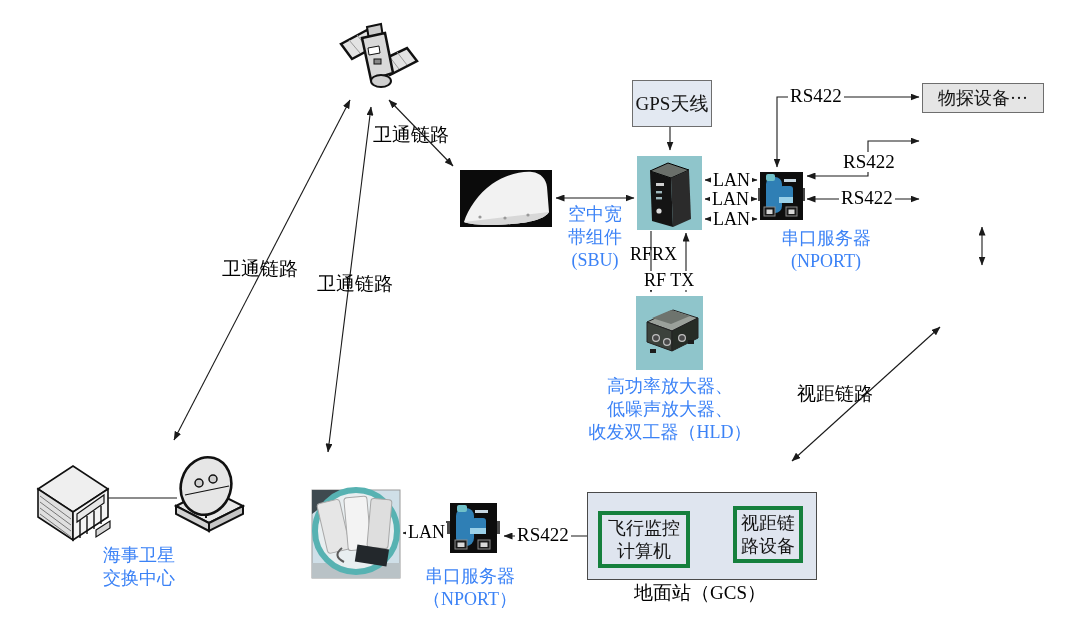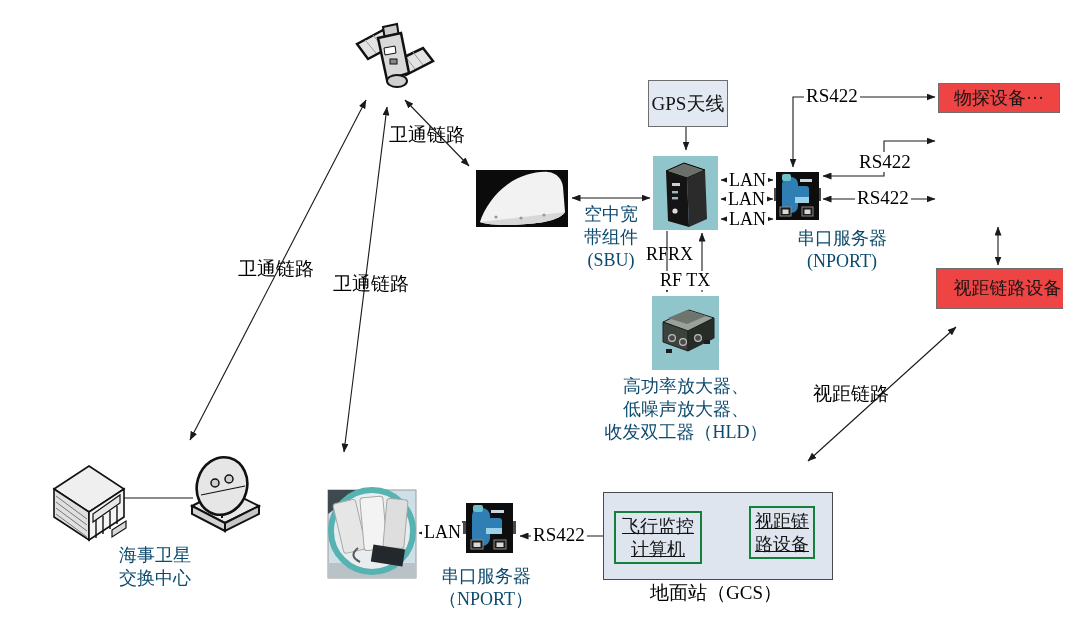--- a/index.html
+++ b/index.html
@@ -1,29 +1,29 @@
 <!DOCTYPE html>
 <html><head>
 <meta charset="utf-8">
 <style>
   html,body{margin:0;padding:0;background:#fff;}
   .canvas{position:relative;width:1047px;height:626px;background:#ffffff;overflow:hidden;
-          font-family:"Liberation Serif","DejaVu Serif",serif;color:#111;margin-left:16px;}
+          font-family:"Liberation Serif","DejaVu Serif",serif;color:#111;}
   svg.layer{position:absolute;left:0;top:0;}
   .lbl{position:absolute;font-size:19px;white-space:nowrap;line-height:1.05;color:#000000;}
   .lbl.s18{font-size:18px;}
   .obg{background:#ffffff;padding:0 2px;}
-  .blk{position:absolute;text-align:center;color:#0c4a6e;}
+  .blk{position:absolute;text-align:center;color:#3b82f6;}
   .blk span{display:block;font-size:18px;line-height:23px;white-space:nowrap;}
-  .box{position:absolute;background:#ef4444;border:1px solid #6e6e6e;
+  .box{position:absolute;background:#e5e5e5;border:1px solid #6e6e6e;
        display:flex;flex-direction:column;align-items:center;justify-content:center;}
   .box span{display:block;font-size:18px;line-height:23px;white-space:nowrap;color:#141414;}
   .box.big span{font-size:19px;}
   .gcs{background:#dfe5ef;border:1px solid #4a4a4a;}
-  .inner{background:transparent;border:2px solid #15803d;text-decoration:underline;}
+  .inner{background:transparent;border:4px solid #15803d;}
 </style>
 </head>
 <body>
 
 <div class="canvas">
 
   <svg class="layer" width="1079" height="626" viewBox="0 0 1079 626">
 
     <g>
       <polygon points="341,44 367,30 378,45 352,59" fill="#e3e3e3" stroke="#111" stroke-width="2.5"></polygon>
@@ -177,23 +177,20 @@
   <div class="box" style="left:632px;top:80px;width:78px;height:45px;background:#e3e9f2">
     <span style="font-size:19px">GPS天线</span>
   </div>
 
   <div class="box" style="left:922px;top:83px;width:120px;height:28px">
     <span>物探设备···</span>
   </div>
 
 
 
-  <div class="box" style="left:920px;top:268px;width:141px;height:39px">
-    <span>视距链路设备</span>
-  </div>
 
   <div class="box gcs" style="left:587px;top:492px;width:228px;height:86px"></div>
   <div class="box inner" style="left:598px;top:511px;width:84px;height:49px">
     <span>飞行监控</span>
     <span>计算机</span>
   </div>
   <div class="box inner" style="left:733px;top:506px;width:62px;height:49px">
     <span>视距链</span>
     <span>路设备</span>
   </div>

